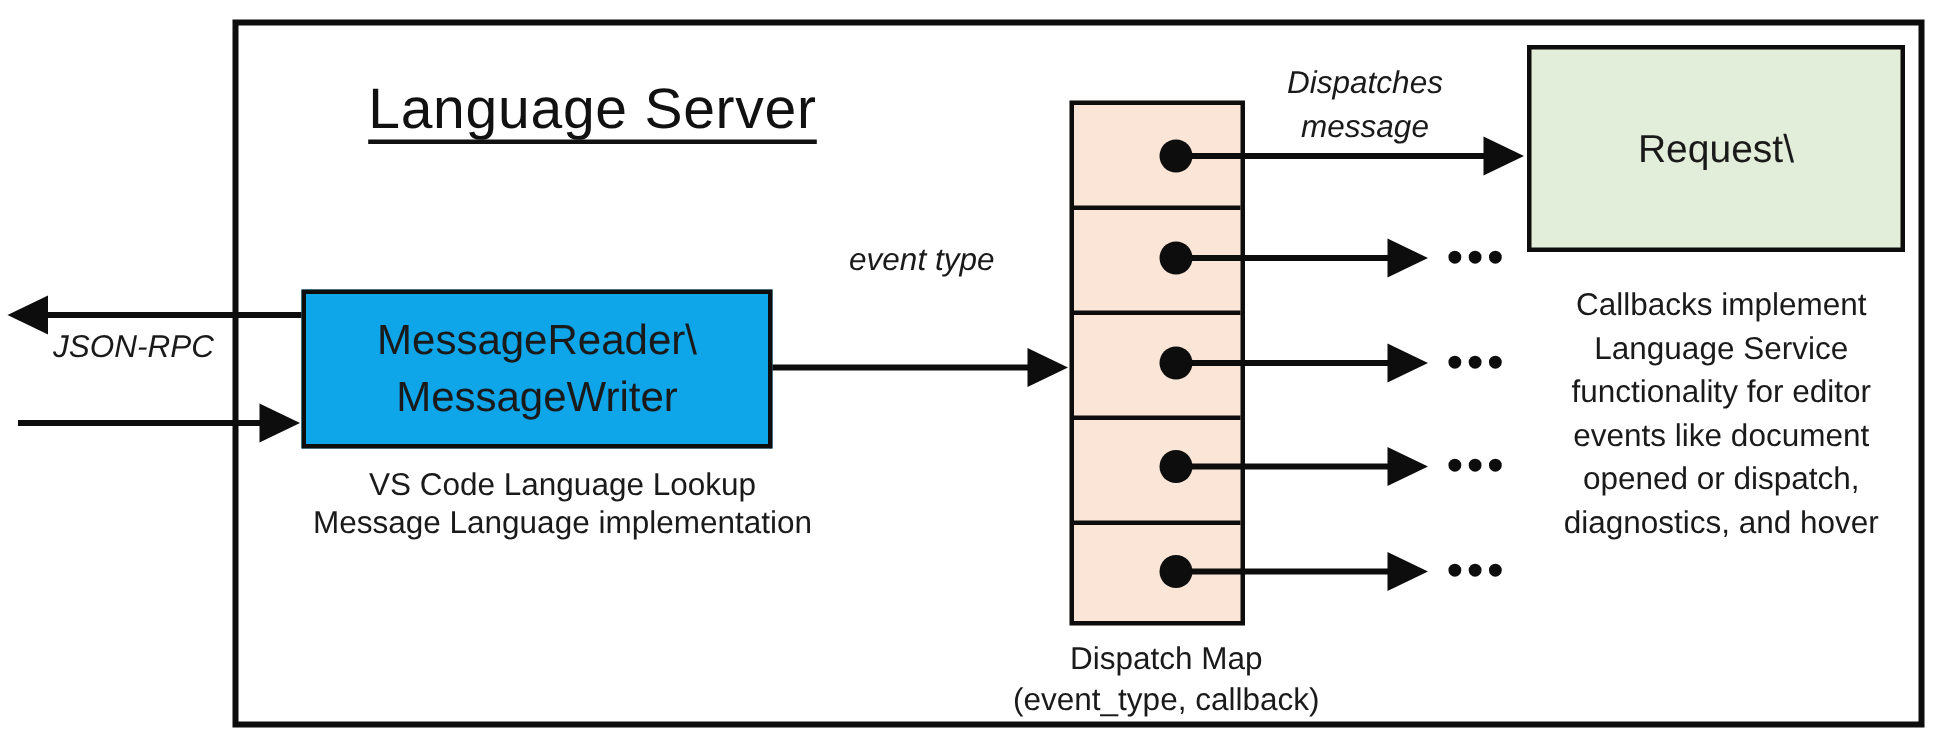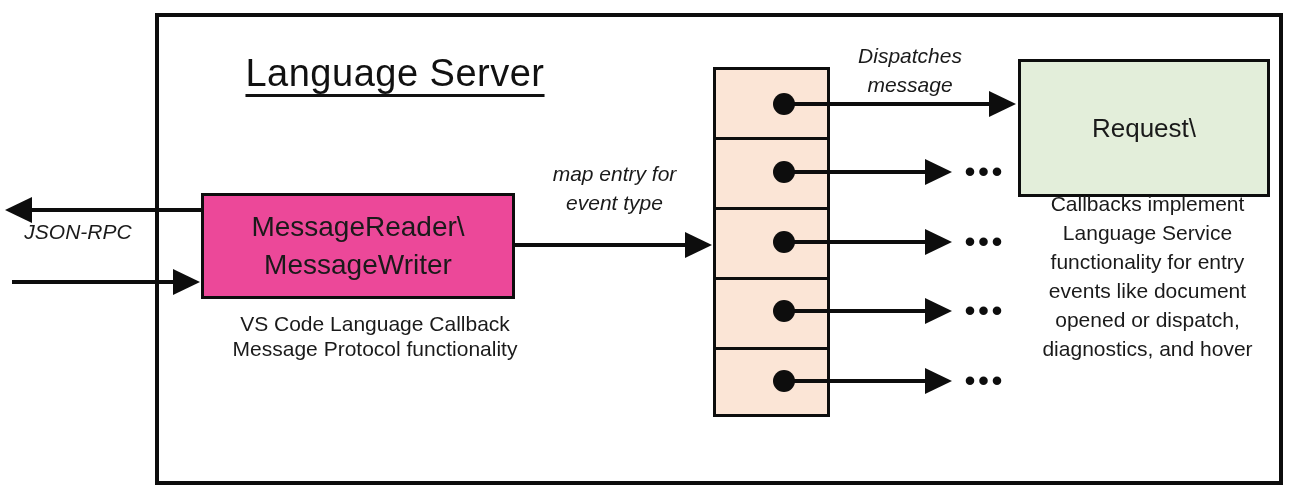--- a/index.html
+++ b/index.html
@@ -15,38 +15,38 @@
     position:absolute; left:160px; top:52px; width:470px; text-align:center;
     font-size:38px; letter-spacing:0.5px; color:#111;
     text-decoration:underline; text-decoration-thickness:3px; text-underline-offset:8px;
   }
   .node {
     position:absolute; box-sizing:border-box; display:flex; flex-direction:column;
     align-items:center; justify-content:center; text-align:center; color:#1a1a1a;
   }
   .reader-box {
     left:201px; top:193px; width:314px; height:106px;
-    background:#ec4899; border:3px solid #0d0d0d; font-size:28px; line-height:38px;
+    background:#0ea5e9; border:3px solid #0d0d0d; font-size:28px; line-height:38px;
   }
   .callback-box {
     left:1018px; top:30px; width:252px; height:138px;
-    background:#e3eeda; border:3px solid #0d0d0d; font-size:26px; line-height:39px;margin-top:29px;
+    background:#e3eeda; border:3px solid #0d0d0d; font-size:26px; line-height:39px;
   }
   .dispatch-map {
     position:absolute; left:713px; top:67px; width:117px; height:350px;
     background:#fbe5d6; border:3px solid #0d0d0d; box-sizing:border-box;
   }
   .cell { position:absolute; left:0; width:100%; height:70px; }
   .cell-sep { position:absolute; left:0; width:111px; height:3px; background:#0d0d0d; }
   .caption { position:absolute; text-align:center; font-size:21px; color:#1a1a1a; }
   .reader-caption { left:195px; top:311px; width:360px; line-height:25px; }
   .map-caption    { left:645px; top:426px; width:265px; line-height:27px; }
   .callback-note  { left:1005px; top:189px; width:285px; line-height:29px; }
   .flabel { position:absolute; text-align:center; font-style:italic; font-size:21px; color:#1a1a1a; }
-  .json-rpc   { left:7px;  top:218px; width:142px; line-height:27px; }
+  .json-rpc   { left:18px;  top:218px; width:142px; line-height:27px; }
   .lookup     { left:512px; top:159px; width:205px; line-height:29px; }
   .dispatches { left:830px; top:41px;  width:160px; line-height:29px;text-align:center; }
   .ellipsis {
     position:absolute; left:956px; width:58px; height:40px;
     display:flex; align-items:center; justify-content:center;
     font-size:30px; font-weight:bold; letter-spacing:3px; color:#0d0d0d;
   }
   .wires { position:absolute; left:0; top:0; pointer-events:none; }
   .wires path { stroke:#0d0d0d; stroke-width:4; fill:none; }
   .wires polygon, .wires circle { fill:#0d0d0d; stroke:none; }
@@ -63,55 +63,58 @@
   <div class="flabel json-rpc">
     <div>JSON-RPC</div>
   </div>
 
   <div class="node reader-box">
     <div>MessageReader\</div>
     <div>MessageWriter</div>
   </div>
 
   <div class="caption reader-caption">
-    <div>VS Code Language Callback</div>
-    <div>Message Protocol functionality</div>
+    <div>VS Code Language Lookup</div>
+    <div>Message Language implementation</div>
   </div>
 
   <div class="flabel lookup">
-    <div>map entry for</div>
     <div>event type</div>
   </div>
 
   <div class="flabel dispatches">
     <div>Dispatches</div>
     <div>message</div>
   </div>
 
   <div class="dispatch-map">
     <div class="cell" style="top:0"></div>
     <div class="cell-sep" style="top:67px"></div>
     <div class="cell" style="top:70px"></div>
     <div class="cell-sep" style="top:137px"></div>
     <div class="cell" style="top:140px"></div>
     <div class="cell-sep" style="top:207px"></div>
     <div class="cell" style="top:210px"></div>
     <div class="cell-sep" style="top:277px"></div>
     <div class="cell" style="top:280px"></div>
   </div>
 
+  <div class="caption map-caption">
+    <div>Dispatch Map</div>
+    <div>(event_type, callback)</div>
+  </div>
 
   <div class="node callback-box">
     <div>Request\</div>
   </div>
 
   <div class="caption callback-note">
     <div>Callbacks implement</div>
     <div>Language Service</div>
-    <div>functionality for entry</div>
+    <div>functionality for editor</div>
     <div>events like document</div>
     <div>opened or dispatch,</div>
     <div>diagnostics, and hover</div>
   </div>
 
   <div class="ellipsis" style="top:152px">•••</div>
   <div class="ellipsis" style="top:222px">•••</div>
   <div class="ellipsis" style="top:291px">•••</div>
   <div class="ellipsis" style="top:361px">•••</div>
 

